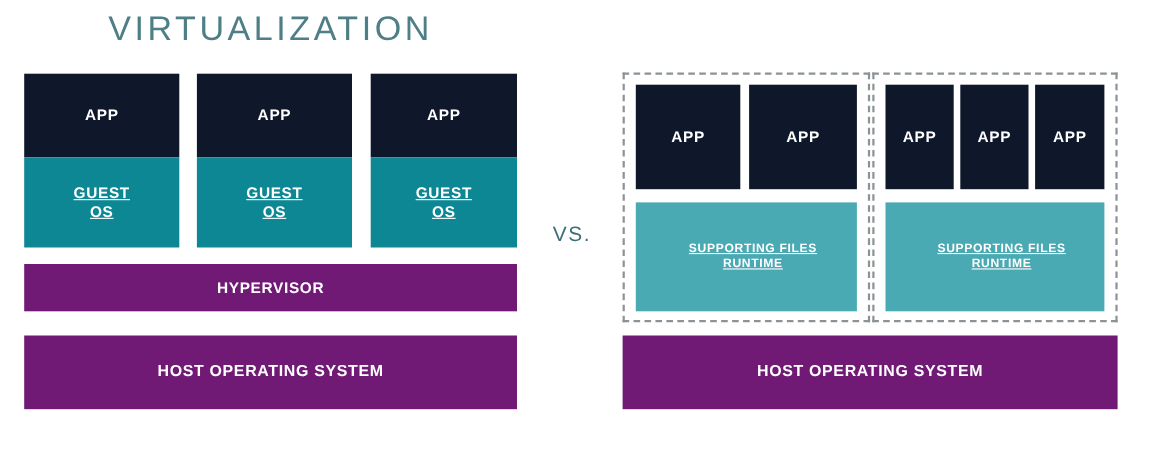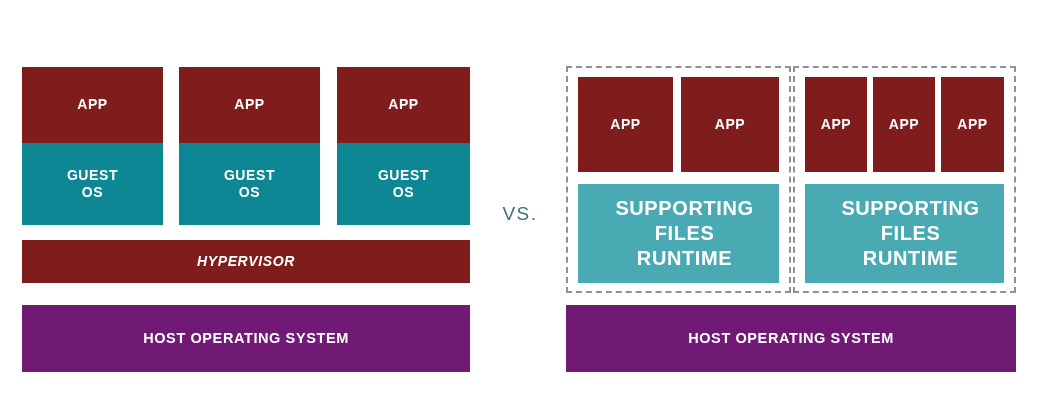--- a/index.html
+++ b/index.html
@@ -47,23 +47,23 @@
     display: flex;
     align-items: center;
     justify-content: center;
     color: #ffffff;
     font-weight: bold;
     text-align: center;
     line-height: 1.25;
     letter-spacing: 0.6px;
   }
 
-  .app-block     { background: #7f1d1d; }
+  .app-block     { background: #0f172a; }
   .guest-block   { background: #0e8795; }
-  .hypervisor    { background: #7f1d1d; font-style: italic; }
+  .hypervisor    { background: #701a75; }
   .host-os       { background: #701a75; }
   .support-block { background: #4aaab4; }
 
   
   .vm-app {
     font-size: 14px;
   }
   .vm-guest {
     font-size: 14px;
   }
@@ -101,45 +101,46 @@
   .container-group {
     position: absolute;
     box-sizing: border-box;
     border: 2px dashed #8c9296;
     background: transparent;
   }
   #container-group-1 { left: 566px; top: 66px; width: 225px; height: 227px; }
   #container-group-2 { left: 793px; top: 66px; width: 223px; height: 227px; }
 
   .ct-app   { font-size: 14px; }
-  .ct-support { font-size: 20px; padding-left: 12px; }
+  .ct-support { font-size: 11px; padding-left: 12px; }
 
   
   #g1-app1    { left: 578px; top: 77px;  width: 95px;  height: 95px; }
   #g1-app2    { left: 681px; top: 77px;  width: 98px;  height: 95px; }
   #g1-support { left: 578px; top: 184px; width: 201px; height: 99px; }
 
   
   #g2-app1    { left: 805px; top: 77px;  width: 62px;  height: 95px; }
   #g2-app2    { left: 873px; top: 77px;  width: 62px;  height: 95px; }
   #g2-app3    { left: 941px; top: 77px;  width: 63px;  height: 95px; }
   #g2-support { left: 805px; top: 184px; width: 199px; height: 99px; }
 
   #host-os-right {
     left: 566px; top: 305px; width: 450px; height: 67px;
     font-size: 14.5px;
   }
 
-  .two-line { white-space: pre-line; }
+  .two-line { white-space: pre-line; text-decoration: underline; }
 </style>
 </head>
 <body>
 
 <div id="stage">
 
+  <div class="section-title" id="title-virtualization">VIRTUALIZATION</div>
 
   <div class="block app-block vm-app" id="vm1-app">APP</div>
   <div class="block guest-block vm-guest two-line" id="vm1-guest">GUEST
 OS</div>
 
   <div class="block app-block vm-app" id="vm2-app">APP</div>
   <div class="block guest-block vm-guest two-line" id="vm2-guest">GUEST
 OS</div>
 
   <div class="block app-block vm-app" id="vm3-app">APP</div>

